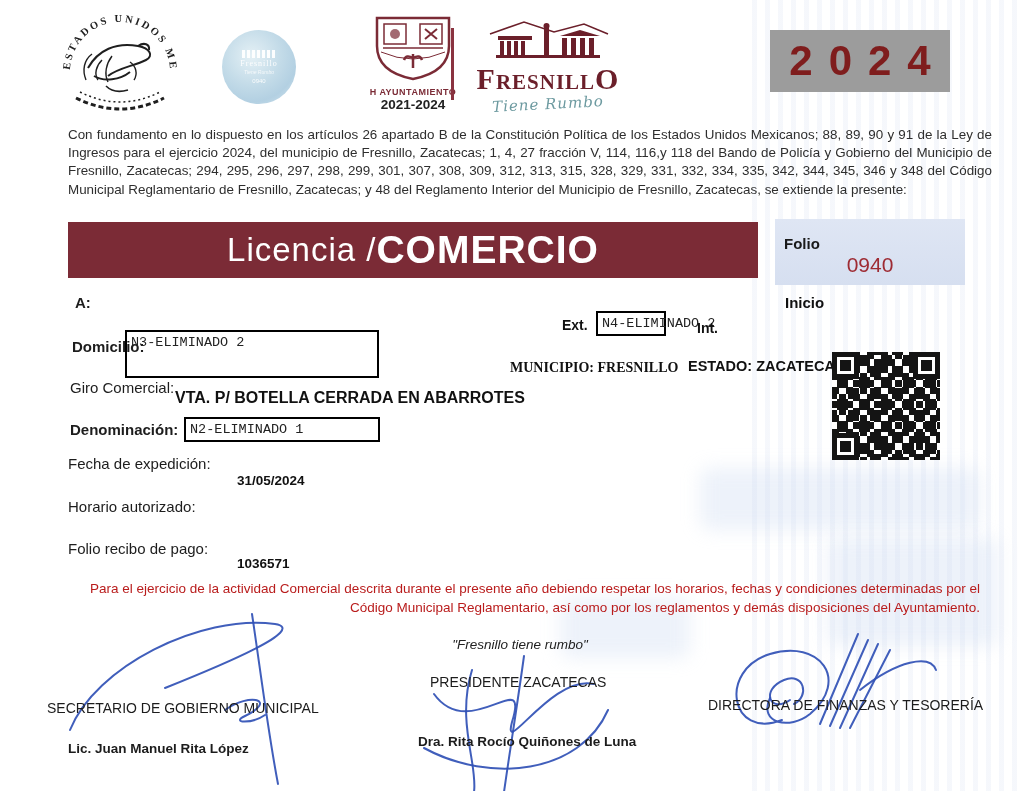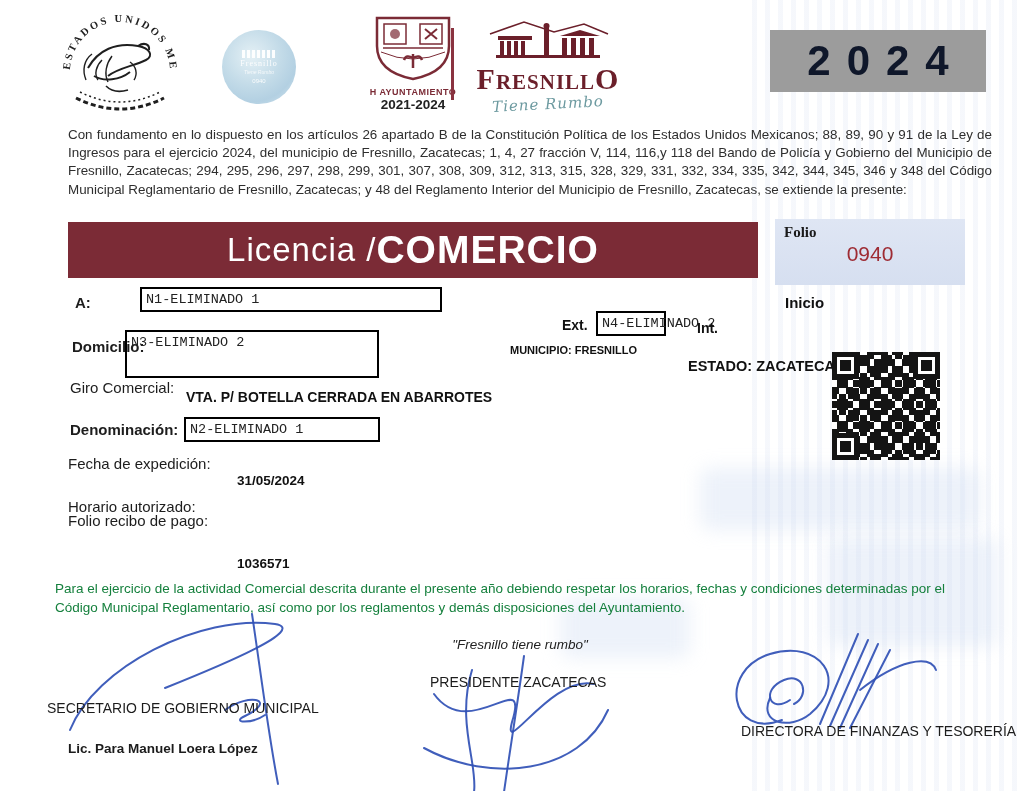--- a/index.html
+++ b/index.html
@@ -30,57 +30,57 @@
   .crest .c-line2{font-size:13.5px;font-weight:bold;color:#222;}
 
   .vdivider{position:absolute;left:451px;top:28px;width:3px;height:72px;background:#8a3340;}
 
   .flogo{position:absolute;left:468px;top:20px;width:160px;text-align:center;}
   .flogo .f-word{font-family:"Liberation Serif",serif;font-variant:small-caps;font-weight:bold;
     font-size:30px;color:#6b1f2a;letter-spacing:1px;line-height:1;}
   .flogo .f-tag{font-family:"DejaVu Serif",serif;font-style:italic;font-size:15px;color:#6d9aa0;
     transform:rotate(-3deg);letter-spacing:1px;margin-top:1px;}
 
-  .year{position:absolute;left:770px;top:30px;width:216px;height:62px;background:#9c9c9c;
-    color:#0f172a;font-weight:bold;font-size:42px;letter-spacing:16px;text-indent:16px;
+  .year{position:absolute;left:770px;top:30px;width:180px;height:62px;background:#9c9c9c;
+    color:#7f1d1d;font-weight:bold;font-size:42px;letter-spacing:16px;text-indent:16px;
     display:flex;align-items:center;justify-content:center;}
 
   
   .intro{position:absolute;left:68px;top:126px;width:924px;font-size:13.4px;line-height:1.36;
     color:#2e2e2e;text-align:justify;}
 
   
   .banner{position:absolute;left:68px;top:222px;width:690px;height:56px;background:#7b2b36;
     display:flex;align-items:center;justify-content:center;color:#fff;}
   .banner .b-reg{font-size:33px;letter-spacing:1px;}
   .banner .b-bold{font-size:39px;font-weight:bold;letter-spacing:1px;}
   .foliobox{position:absolute;left:775px;top:219px;width:190px;height:66px;
     background:linear-gradient(180deg,#dfe6f4 0%,#d6dff0 100%);}
-  .foliobox .fo-label{font-size:15px;font-weight:bold;color:#1a1a1a;padding:5px 0 0 9px;font-family:Liberation Serif, serif;}
+  .foliobox .fo-label{font-size:15px;font-weight:bold;color:#1a1a1a;padding:16px 0 0 9px;}
   .foliobox .fo-value{font-size:21px;color:#9e2b33;text-align:center;margin-top:1px;}
 
   
   .lbl{position:absolute;font-size:15px;color:#1d1d1d;white-space:nowrap;}
   .lbl-b{position:absolute;font-size:15px;font-weight:bold;color:#111;white-space:nowrap;}
   .valbox{position:absolute;border:2px solid #000;background:transparent;
     font-family:"Liberation Mono",monospace;font-size:13.5px;color:#222;
     padding:3px 4px;white-space:nowrap;overflow:visible;}
   .vbold{position:absolute;font-weight:bold;color:#111;white-space:nowrap;}
 
   .qr{position:absolute;left:832px;top:352px;width:108px;height:108px;background:
     repeating-conic-gradient(#141414 0% 25%,rgba(255,255,255,0) 0% 50%) 0px 0px/14px 14px,
     repeating-conic-gradient(rgba(255,255,255,0) 0% 25%,#141414 0% 50%) 5px 3px/22px 22px,
     #fff;}
   .finder{position:absolute;width:17px;height:17px;border:5px solid #141414;background:#fff;}
   .finder::after{content:"";position:absolute;left:3px;top:3px;width:11px;height:11px;background:#141414;}
   .f-tl{left:0;top:0;} .f-tr{right:0;top:0;} .f-bl{left:0;bottom:0;}
 
   
-  .footerp{position:absolute;left:55px;top:580px;width:925px;text-align:left;
-    font-size:13.5px;line-height:1.4;color:#15803d;}
+  .footerp{position:absolute;left:55px;top:580px;width:925px;text-align:right;
+    font-size:13.5px;line-height:1.4;color:#b91c1c;}
   .motto{position:absolute;left:410px;top:637px;width:220px;text-align:center;
     font-style:italic;font-size:13.5px;color:#222;}
   .sig-title{position:absolute;font-size:14px;color:#1c1c1c;white-space:nowrap;}
   .sig-name{position:absolute;font-size:13.5px;font-weight:bold;color:#1c1c1c;white-space:nowrap;}
   .sig{position:absolute;pointer-events:none;}
   .sig path{fill:none;stroke:#3050b5;stroke-width:2;stroke-linecap:round;opacity:.92;}
 </style>
 </head>
 <body>
 
@@ -167,51 +167,50 @@
     <span class="b-reg">Licencia /</span>
       <span class="b-bold">COMERCIO</span>
   </div>
 
   <div class="foliobox">
     <div class="fo-label">Folio</div>
     <div class="fo-value">0940</div>
   </div>
 
   <div class="lbl" style="left:75px;top:294px;font-weight:bold;">A:</div>
-  <div class="valbox" style="left:140px;top:287px;width:290px;">N1-ELIMINADO 1</div>
   <div class="lbl-b" style="left:785px;top:294px;">Inicio</div>
 
   <div class="lbl-b" style="left:562px;top:317px;font-size:14px;">Ext.</div>
   <div class="valbox" style="left:596px;top:311px;width:58px;">N4-ELIMINADO 2</div>
   <div class="lbl-b" style="left:697px;top:320px;font-size:14px;">Int.</div>
 
   <div class="lbl" style="left:72px;top:338px;font-weight:bold;">Domicilio:</div>
   <div class="valbox" style="left:125px;top:330px;width:242px;height:38px;">N3-ELIMINADO 2</div>
 
-  <div class="lbl-b" style="left:510px;top:344px;font-size:11px;">MUNICIPIO:  FRESNILLO</div>
+  <div class="lbl-b" style="left:510px;top:360px;font-size:14px;font-family:Liberation Serif, serif;">MUNICIPIO:  FRESNILLO</div>
   <div class="lbl-b" style="left:688px;top:358px;font-size:14.5px;">ESTADO: ZACATECAS</div>
 
   <div class="qr">
     <div class="finder f-tl"></div>
     <div class="finder f-tr"></div>
     <div class="finder f-bl"></div>
   </div>
 
   <div class="lbl" style="left:70px;top:379px;">Giro Comercial:</div>
-  <div class="vbold" style="left:186px;top:389px;font-size:14px;">VTA. P/ BOTELLA CERRADA EN ABARROTES</div>
+  <div class="vbold" style="left:175px;top:389px;font-size:16px;">VTA. P/ BOTELLA CERRADA EN ABARROTES</div>
 
   <div class="lbl" style="left:70px;top:421px;font-weight:bold;">Denominación:</div>
   <div class="valbox" style="left:184px;top:417px;width:184px;">N2-ELIMINADO 1</div>
 
   <div class="lbl" style="left:68px;top:455px;">Fecha de expedición:</div>
   <div class="vbold" style="left:237px;top:473px;font-size:13.5px;">31/05/2024</div>
 
   <div class="lbl" style="left:68px;top:498px;">Horario autorizado:</div>
 
-  <div class="lbl" style="left:68px;top:512px;">Folio recibo de pago:</div>
+  <div class="lbl" style="left:68px;top:540px;">Folio recibo de pago:</div>
   <div class="vbold" style="left:237px;top:556px;font-size:13.5px;">1036571</div>
 
   <div class="footerp">Para el ejercicio de la actividad Comercial descrita durante el presente año debiendo respetar los horarios, fechas y condiciones determinadas por el Código Municipal Reglamentario, así como por los reglamentos y demás disposiciones del Ayuntamiento.</div>
 
   <div class="motto">"Fresnillo tiene rumbo"</div>
 
   <svg class="sig" style="left:40px;top:612px;" width="320" height="175" viewBox="0 0 320 175">
     <path d="M 30,118 C 55,55 160,2 235,12 C 268,17 185,52 125,76"></path>
     <path d="M 212,2 C 220,55 228,120 238,172"></path>
     <path d="M 185,98 C 210,80 238,88 205,104 C 190,111 212,112 225,103"></path>
@@ -227,17 +226,18 @@
     <path d="M 92,72 C 72,86 62,62 86,52 C 106,44 112,68 96,76"></path>
     <path d="M 122,96 L 160,6"></path>
       <path d="M 132,98 L 170,12"></path>
     <path d="M 142,100 L 180,16"></path>
       <path d="M 152,100 L 192,22"></path>
     <path d="M 162,62 C 200,32 232,26 238,42"></path>
   </svg>
 
   <div class="sig-title" style="left:430px;top:674px;">PRESIDENTE ZACATECAS</div>
   <div class="sig-title" style="left:47px;top:700px;">SECRETARIO DE GOBIERNO MUNICIPAL</div>
-  <div class="sig-title" style="left:708px;top:723px;margin-left:33px;">DIRECTORA DE FINANZAS Y TESORERÍA</div>
-
-  <div class="sig-name" style="left:68px;top:741px;">Lic. Para Manuel Loera  López</div>
+  <div class="sig-title" style="left:708px;top:697px;">DIRECTORA DE FINANZAS Y TESORERÍA</div>
+
+  <div class="sig-name" style="left:68px;top:741px;">Lic. Juan Manuel Rita  López</div>
+  <div class="sig-name" style="left:418px;top:734px;">Dra. Rita Rocío Quiñones de Luna</div>
 
 </div>
 
 </body></html>

